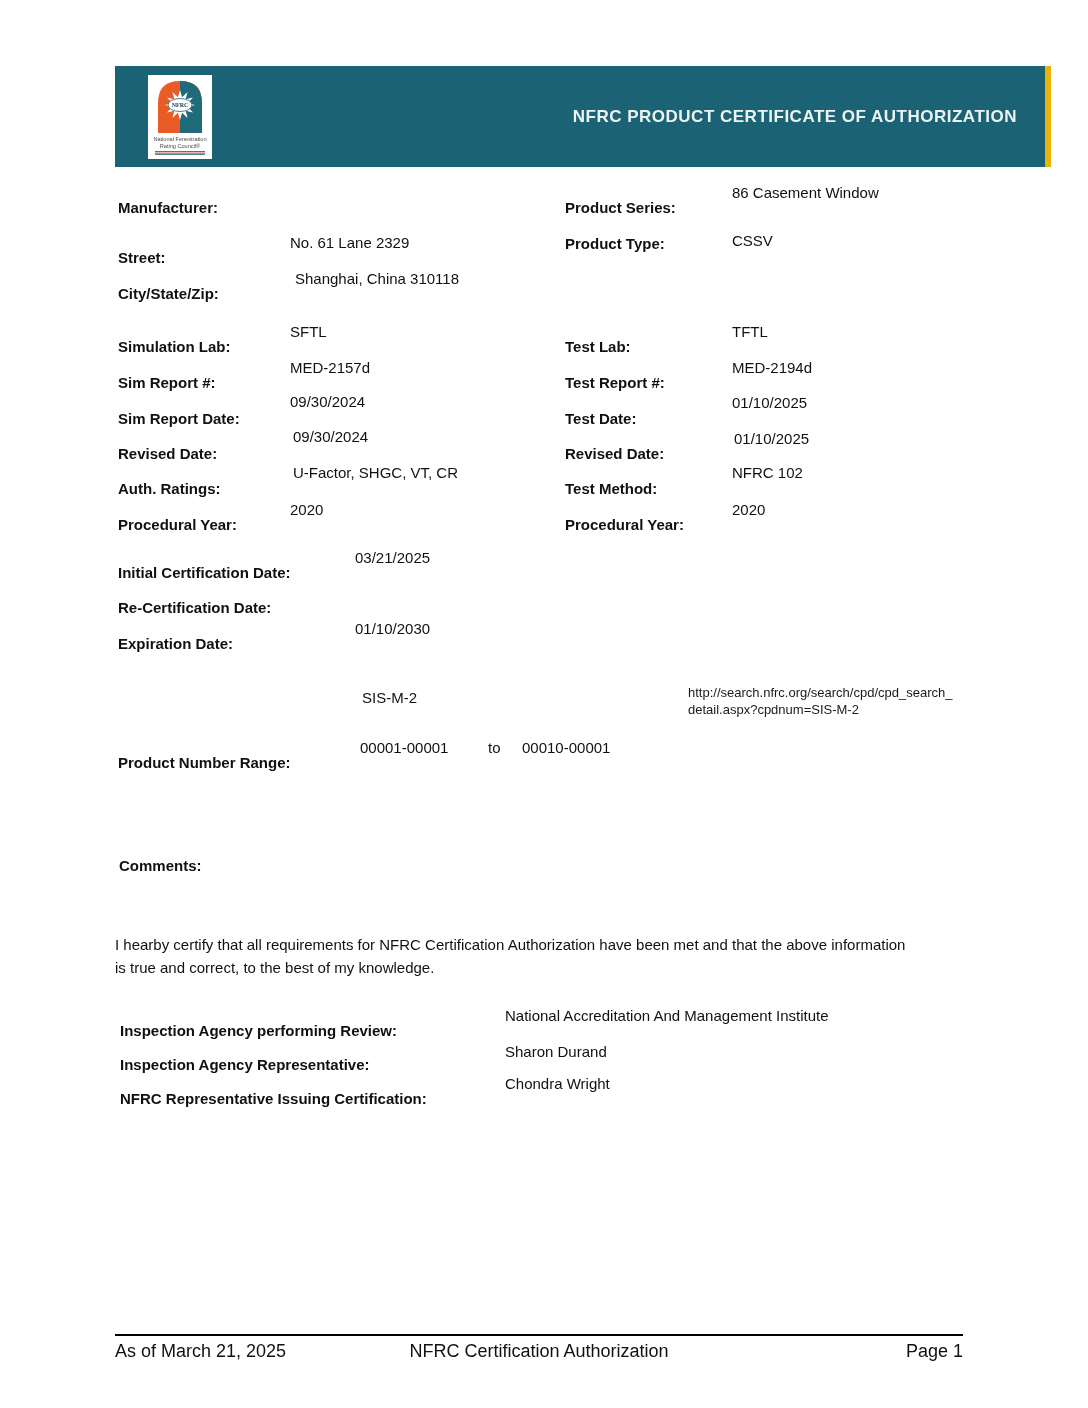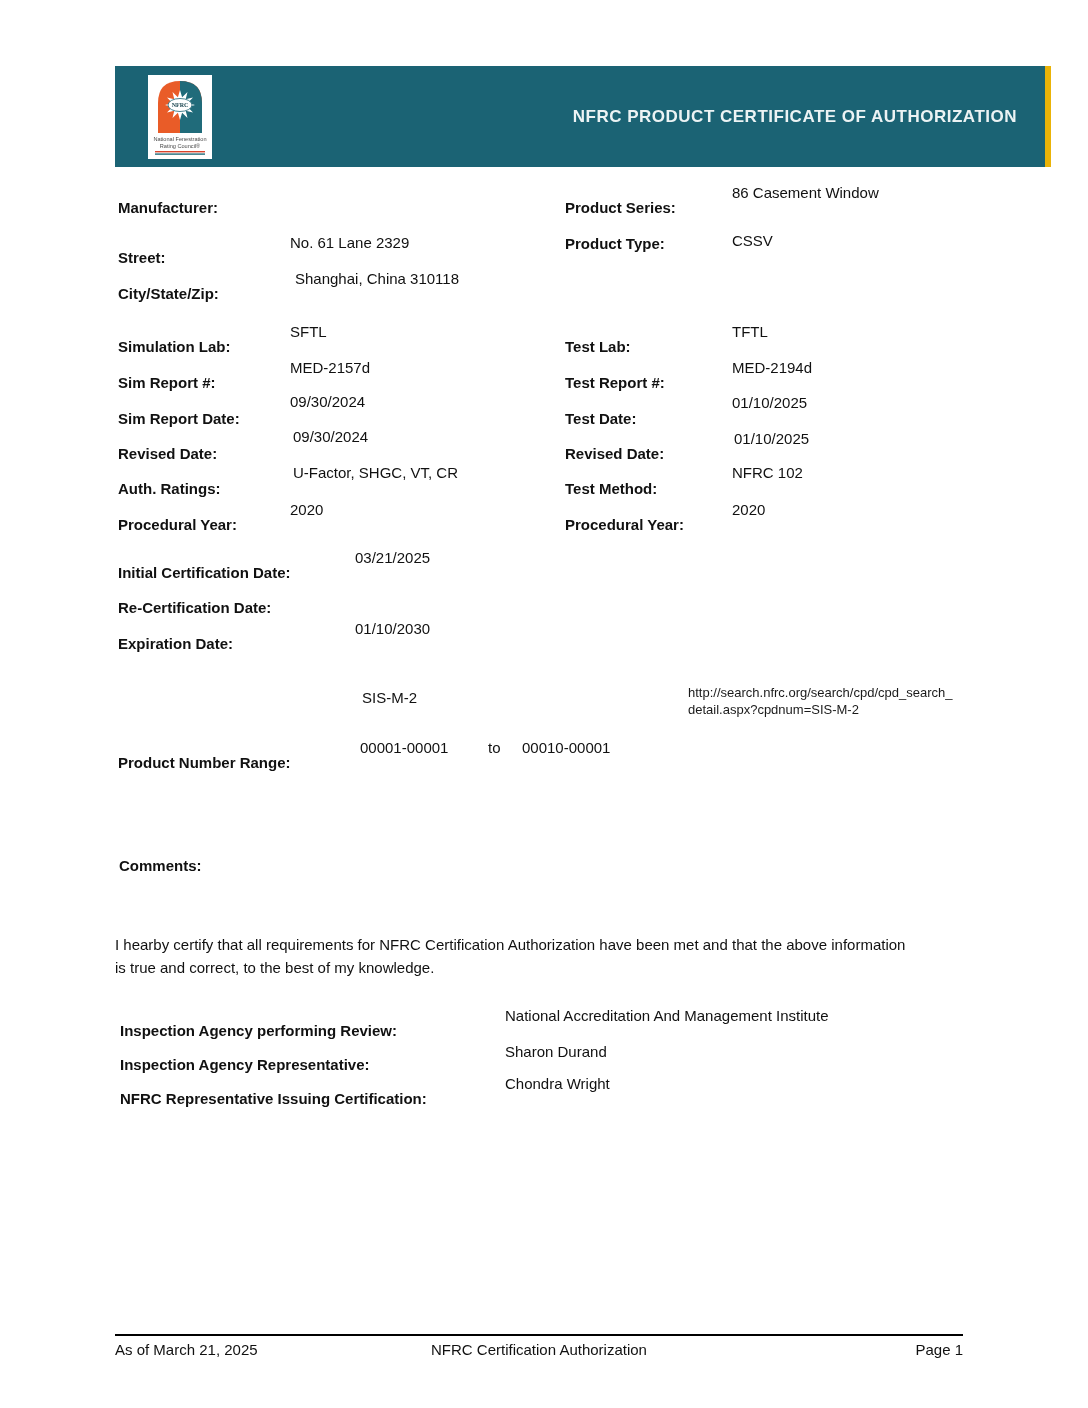--- a/index.html
+++ b/index.html
@@ -79,21 +79,21 @@
   .footer-rule {
     position: absolute;
     left: 115px; top: 1334px;
     width: 848px; height: 2px;
     background: #000000;
   }
   .footer-text {
     position: absolute;
     left: 115px; top: 1341px;
     width: 848px;
-    font-size: 15px;
+    font-size: 18px;
   }
   .ft-left  { text-align: left; }
   .ft-center{ text-align: center; }
   .ft-right { text-align: right; }
 </style>
 </head>
 <body>
 
 <div class="page">
 

